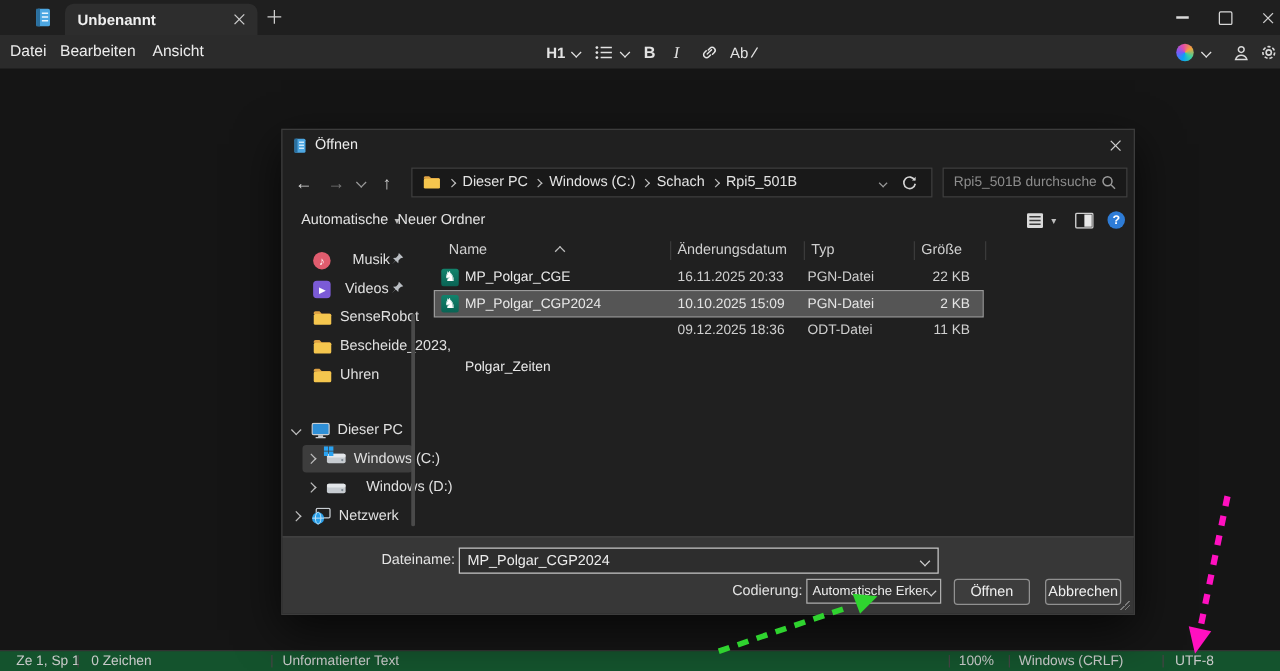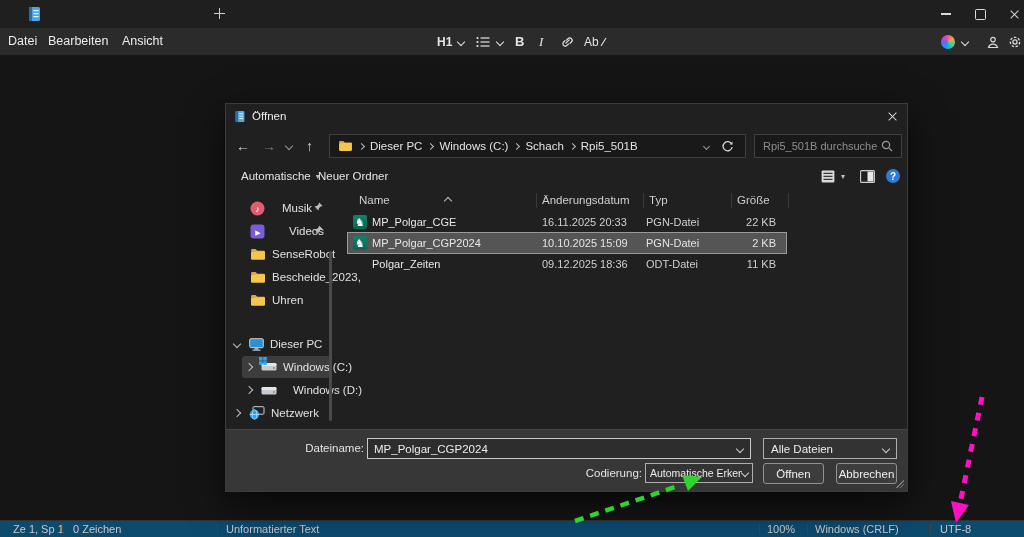--- a/index.html
+++ b/index.html
@@ -24,21 +24,21 @@
   .maxbox{width:9px;height:9px;border:1.2px solid #d9d9d9;border-radius:1.5px;}
   
   .menubar{position:absolute;left:0;top:28px;width:1024px;height:27px;background:#2b2b2b;}
   .menuitem{position:absolute;top:0;height:27px;line-height:27px;font-size:12.5px;color:#ececec;}
   .fmt{position:absolute;top:0;height:27px;display:flex;align-items:center;color:#e3e3e3;}
   .chev{display:inline-block;width:5px;height:5px;border-right:1.3px solid currentColor;border-bottom:1.3px solid currentColor;transform:rotate(45deg);}
   .chev.r{transform:rotate(-45deg);} .chev.u{transform:rotate(-135deg);}
   .copilot{width:14px;height:14px;border-radius:50%;
     background:conic-gradient(from 200deg,#0aa0f7,#7a5af8,#e64ca6,#f2a33c,#38d2a0,#0aa0f7);}
   
-  .statusbar{position:absolute;left:0;bottom:0;width:1024px;height:17px;background:#0c4a6e;border-top:1px solid #323232;box-sizing:border-box;}
+  .statusbar{position:absolute;left:0;bottom:0;width:1024px;height:17px;background:#14532d;border-top:1px solid #323232;box-sizing:border-box;}
   .stitem{position:absolute;top:0;height:16px;line-height:16px;font-size:11px;color:#c9c9c9;white-space:nowrap;}
   .stsep{position:absolute;top:3px;width:1px;height:10px;background:#444;}
   
   .dialog{position:absolute;left:225px;top:103px;width:683px;height:389px;background:#202020;
           border:1px solid #3c3c3c;box-shadow:0 12px 34px rgba(0,0,0,.65);box-sizing:border-box;}
   .dlg-title{position:absolute;left:0;top:0;width:100%;height:25px;}
   .dlg-title-text{position:absolute;left:26px;top:0;height:25px;line-height:25px;font-size:11.5px;color:#ececec;}
   .navrow{position:absolute;left:0;top:27px;width:100%;height:30px;}
   .navglyph{position:absolute;top:0;height:30px;display:flex;align-items:center;color:#d4d4d4;font-size:14px;}
   .crumbbox{position:absolute;left:103px;top:3px;width:417px;height:24px;background:#191919;
@@ -99,20 +99,26 @@
   <div class="tabbar">
     <span class="appicon">
       <svg width="15" height="16" viewBox="0 0 15 16">
           <rect x="2" y="1" width="11" height="14" rx="1.5" fill="#4da7e2"></rect>
           <rect x="2" y="1" width="3" height="14" fill="#2a6f9e"></rect>
           <rect x="6.5" y="4" width="5" height="1.2" fill="#eaf6ff"></rect>
           <rect x="6.5" y="7" width="5" height="1.2" fill="#eaf6ff"></rect>
           <rect x="6.5" y="10" width="5" height="1.2" fill="#eaf6ff"></rect>
         </svg>
     </span>
+    <div class="tab">
+      <span class="tab-label">Unbenannt</span>
+      <span class="iconbtn">
+          <span class="xglyph"></span>
+        </span>
+    </div>
     <span class="newtab iconbtn">
         <span class="plus"></span>
       </span>
     <span class="winctrl" style="left:931px;">
         <span class="minimize-line"></span>
       </span>
     <span class="winctrl" style="left:965px;">
         <span class="maxbox"></span>
       </span>
     <span class="winctrl" style="left:999px;">
@@ -301,21 +307,21 @@
         </div>
         <svg class="pin" style="left:87px;top:11px;" width="10" height="10" viewBox="0 0 10 10">
             <path d="M6.1.4 9.6 3.9 7.6 4.5 5.9 6.2 5.6 8.6 3.4 6.4.6 9.4 3.6 6.6 1.4 4.4 3.8 4.1 5.5 2.4z" fill="#b9bdc2"></path>
           </svg>
 
         <div class="side-item" style="left:24px;top:29px;">
           <svg width="15" height="15" viewBox="0 0 15 15">
               <rect x="0.5" y="0.5" width="14" height="14" rx="3" fill="#7b5bd6"></rect>
               <text x="8" y="10.6" text-anchor="middle" font-size="7" fill="#fff">▶</text>
             </svg>
-          <span style="margin-left:24px;">Videos</span>
+          <span style="margin-left:11px;">Videos</span>
         </div>
         <svg class="pin" style="left:87px;top:34px;" width="10" height="10" viewBox="0 0 10 10">
             <path d="M6.1.4 9.6 3.9 7.6 4.5 5.9 6.2 5.6 8.6 3.4 6.4.6 9.4 3.6 6.6 1.4 4.4 3.8 4.1 5.5 2.4z" fill="#b9bdc2"></path>
           </svg>
 
         <div class="side-item" style="left:24px;top:52px;">
           <svg width="16" height="13" viewBox="0 0 16 13">
               <path d="M1 3.2V2.4C1 1.6 1.6 1 2.4 1h3.2l1.7 1.7h6.3c.8 0 1.4.6 1.4 1.4v.6z" fill="#dfa243"></path>
               <rect x="1" y="3.2" width="14" height="8.6" rx="1.2" fill="#f5c64e"></rect>
             </svg>
@@ -413,36 +419,32 @@
         <div class="frow sel" style="top:42px;">
           <span class="ficon pgnicon">♞</span>
           <span class="fcell fname" style="left:24px;">MP_Polgar_CGP2024</span>
           <span class="fcell" style="left:194px;color:#e4e4e4;">10.10.2025 15:09</span>
           <span class="fcell" style="left:298px;color:#e4e4e4;">PGN-Datei</span>
           <span class="fcell" style="left:350px;width:78px;text-align:right;color:#e4e4e4;">2 KB</span>
         </div>
 
         <div class="frow" style="top:63px;">
           <span class="ficon odticon" style="left:7px;"><i style="top:3px;"></i><i style="top:6px;"></i><i style="top:9px;"></i></span>
-          <span class="fcell fname" style="left:24px;">Polgar_Zeiten</span>
+          <span class="fcell fname" style="left:24px;margin-top:30px;">Polgar_Zeiten</span>
           <span class="fcell" style="left:194px;">09.12.2025 18:36</span>
           <span class="fcell" style="left:298px;">ODT-Datei</span>
           <span class="fcell" style="left:350px;width:78px;text-align:right;">11 KB</span>
         </div>
       </div>
     </div>
 
     <div class="dlgfooter">
       <span class="flabel" style="left:60px;top:12px;width:78px;">Dateiname:</span>
       <div class="fninput">
         <input readonly="" value="MP_Polgar_CGP2024" style="">
-        <span class="chev"></span>
-      </div>
-      <div class="combo" style="left:537px;top:8px;width:134px;height:21px;">
-        <span class="val">Alle Dateien</span>
         <span class="chev"></span>
       </div>
 
       <span class="flabel" style="left:352px;top:37px;width:64px;">Codierung:</span>
       <div class="combo" style="left:419px;top:33px;width:108px;height:20px;font-size:10.5px;">
         <span class="val" style="padding-left:4px;">Automatische Erkennun</span>
         <span class="chev" style="margin-right:4px;"></span>
       </div>
 
       <div class="btn" style="left:537px;top:33px;">Öffnen</div>

